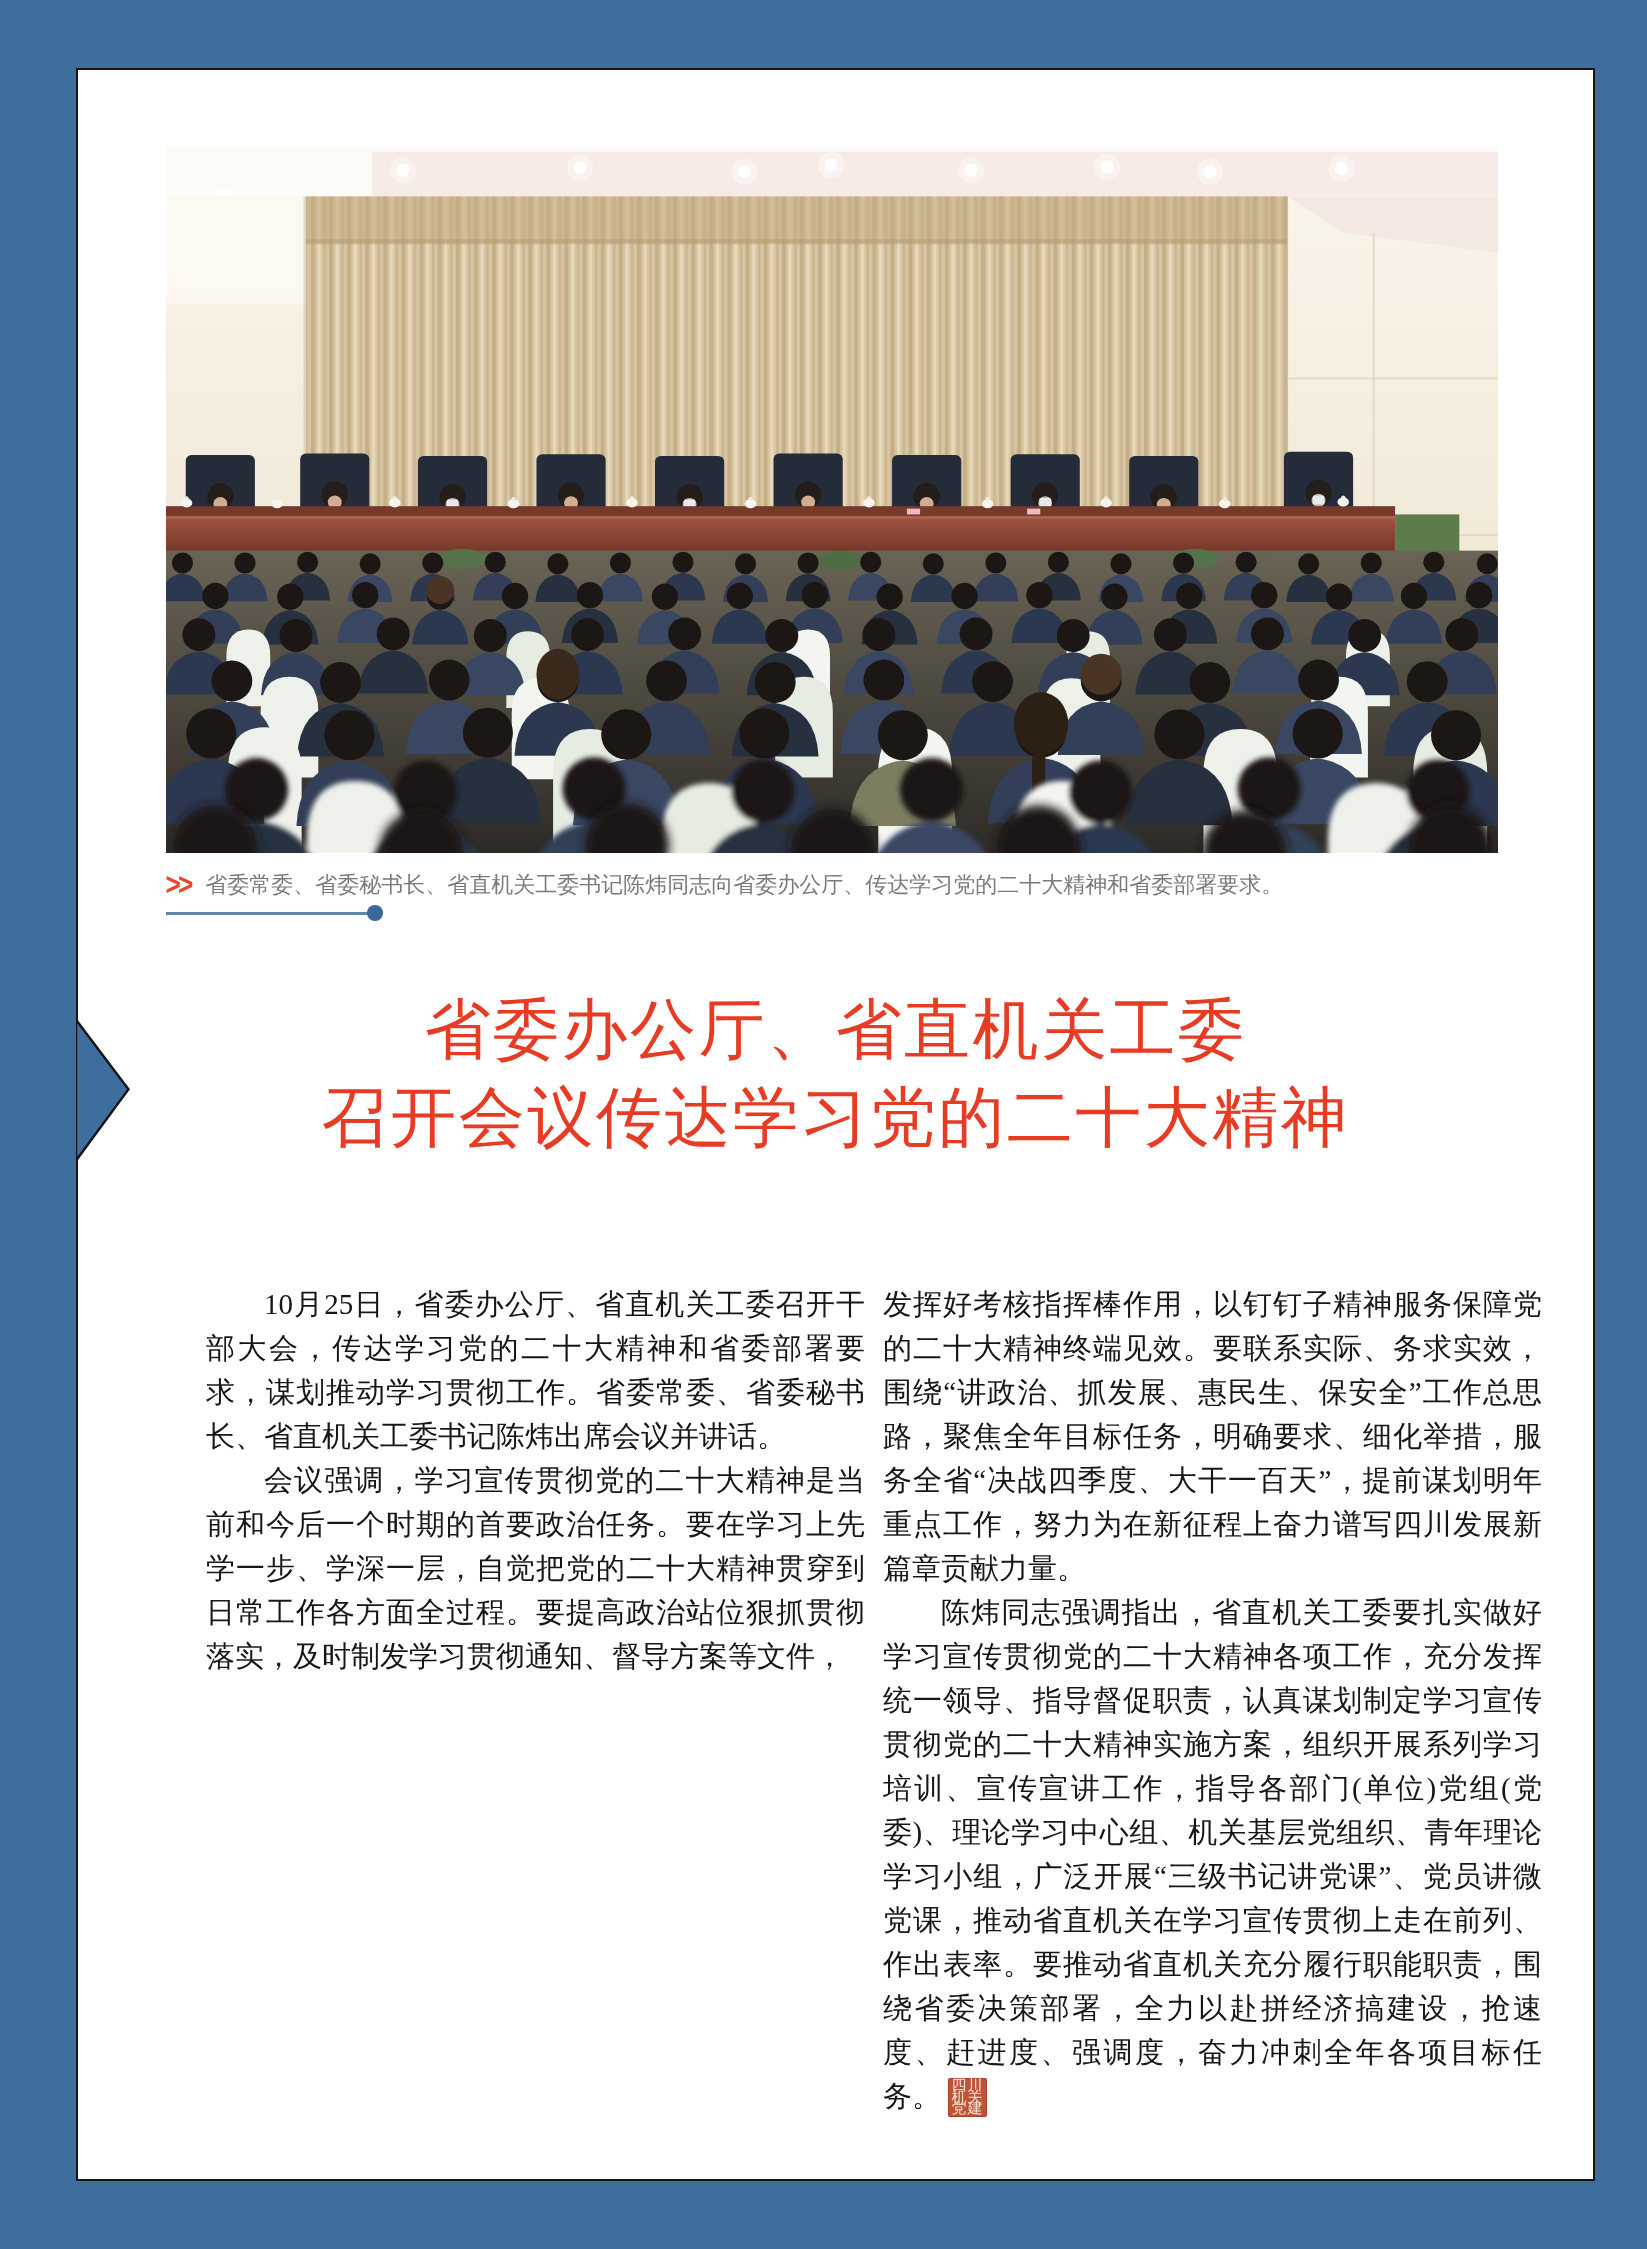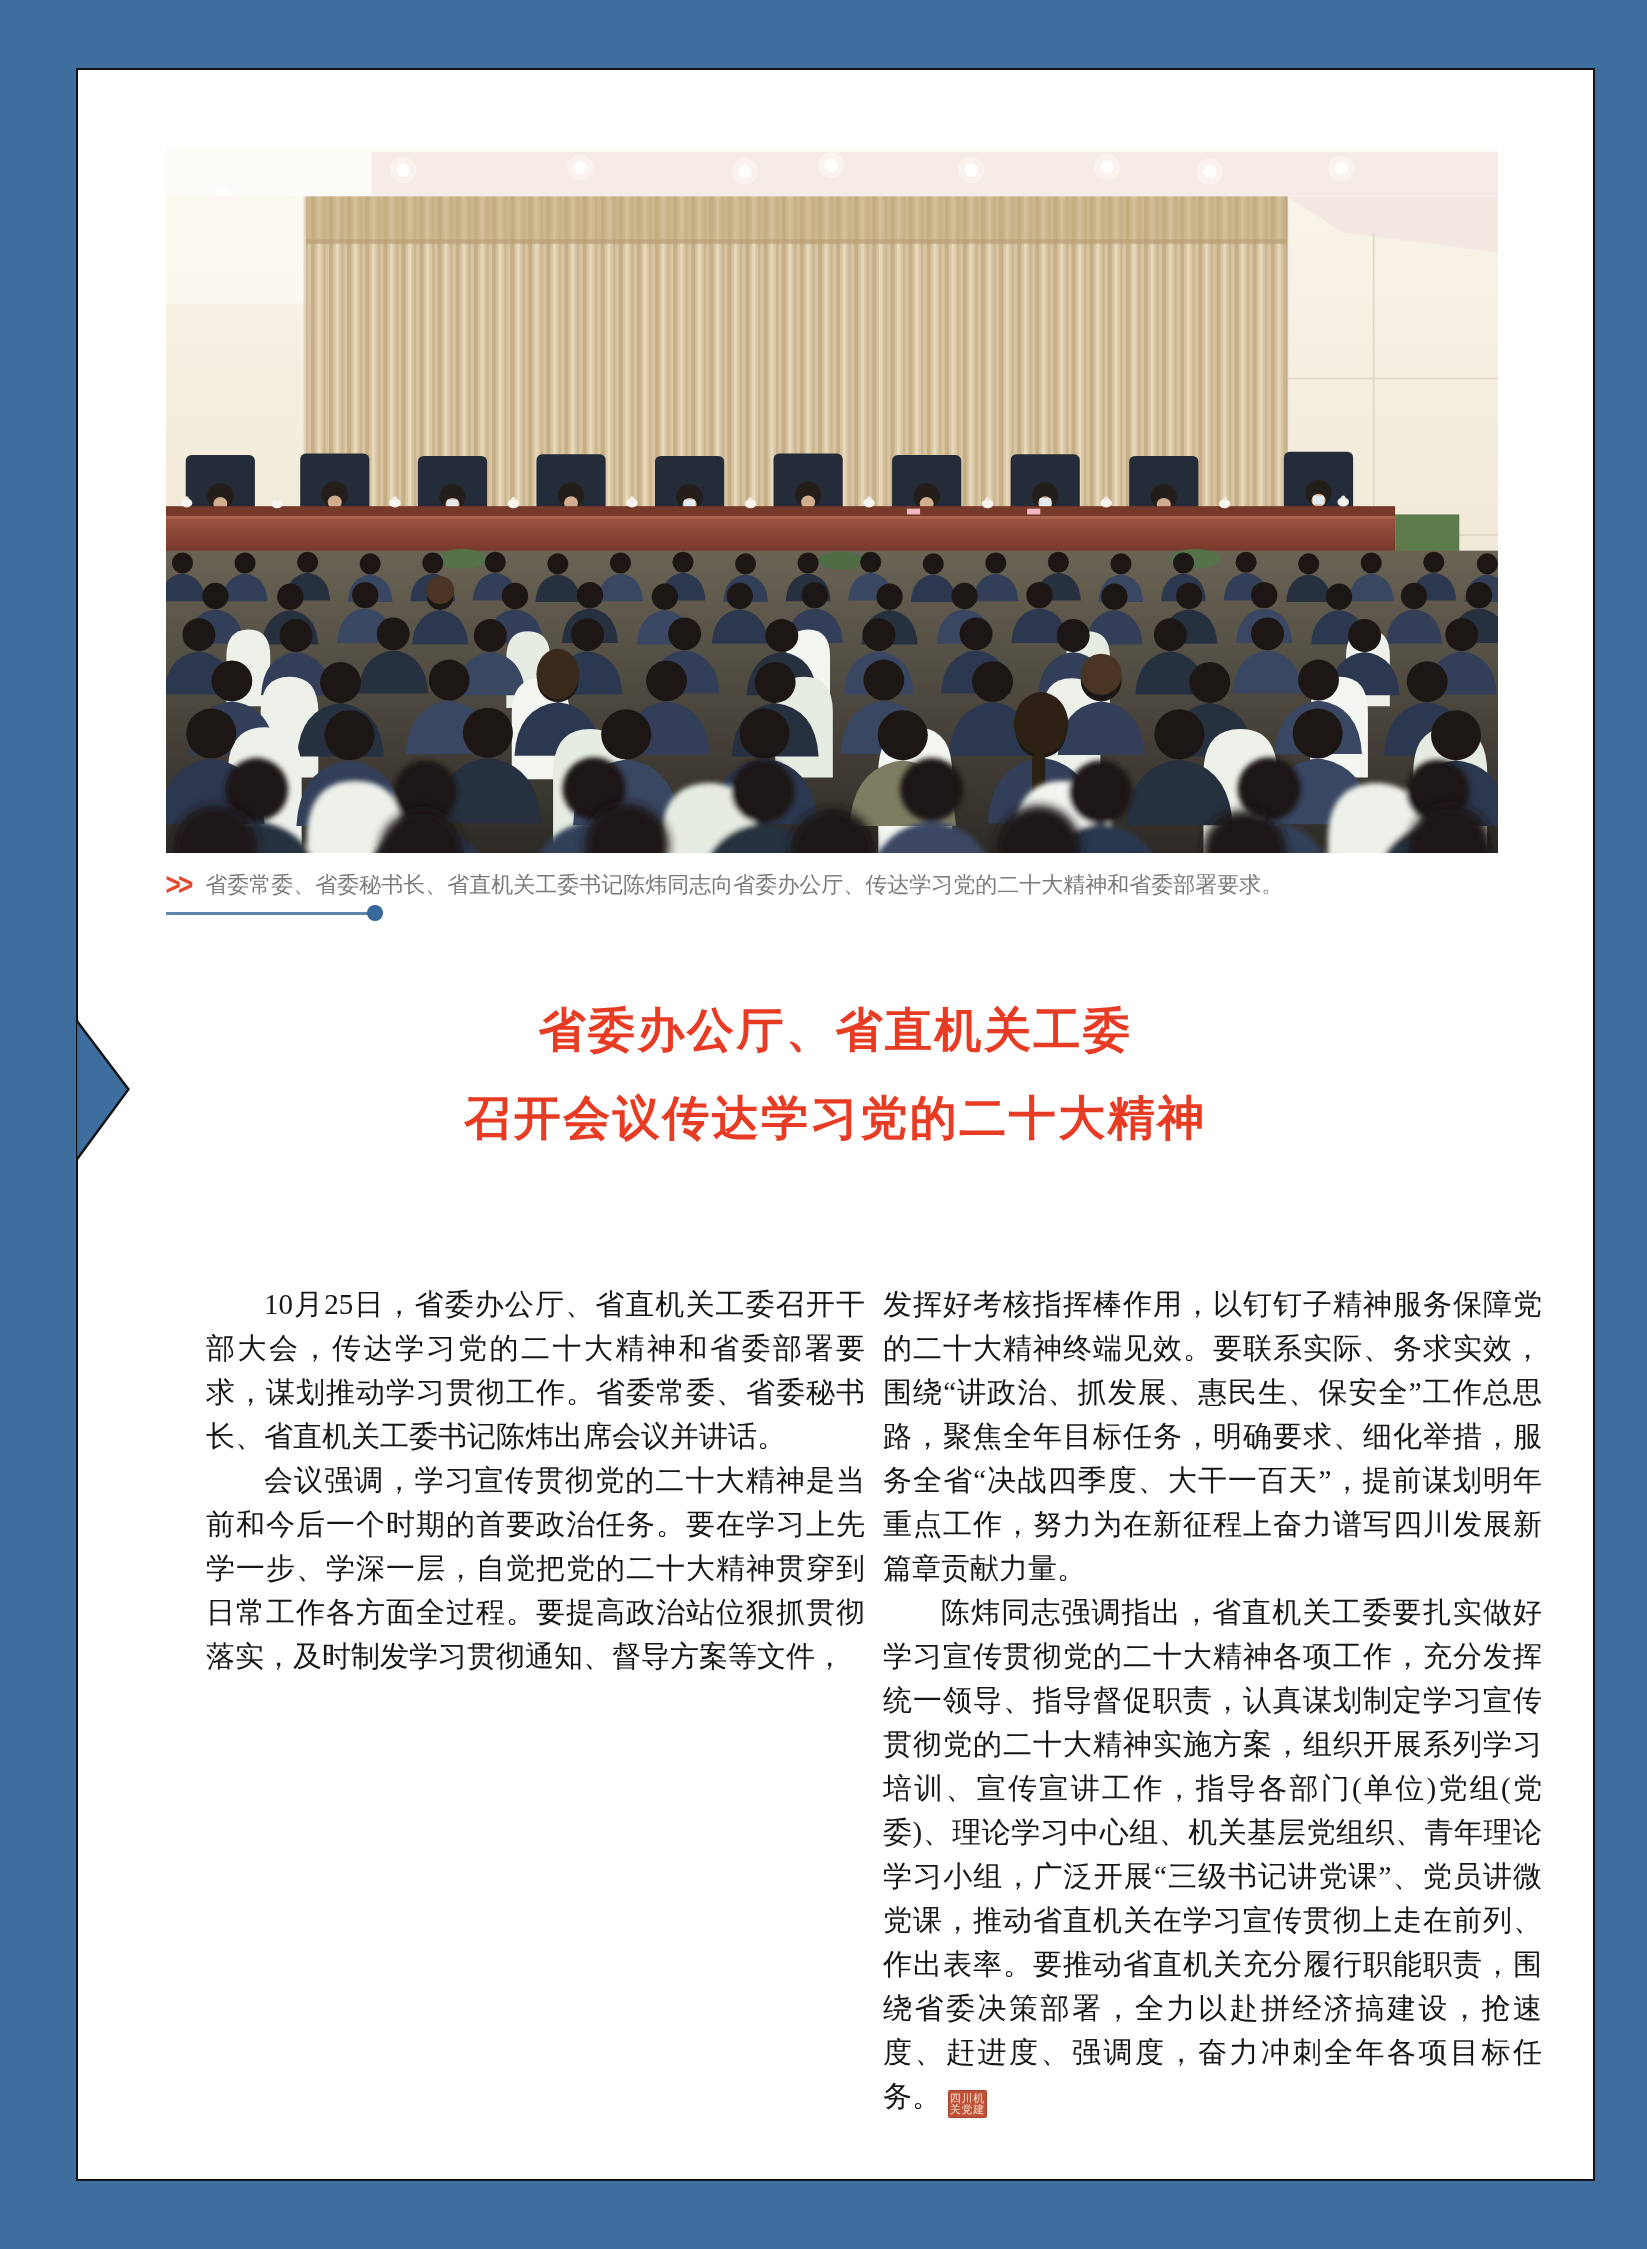--- a/index.html
+++ b/index.html
@@ -30,37 +30,37 @@
   .caption .marker{
     color:#e8472c;font-weight:bold;font-size:25px;
     display:inline-block;transform:scale(1.05,1.25);
     letter-spacing:-2.5px;margin-right:15px;vertical-align:-0.8px;
   }
   .divider{position:absolute;left:88px;top:842px;width:208px;height:3.3px;background:#5e86aa;}
   .divider-dot{position:absolute;left:289px;top:835px;width:15.6px;height:15.6px;border-radius:50%;background:#39689b;}
   
   .title{
     position:absolute;left:0;top:916px;width:100%;text-align:center;
-    color:#e73b24;font-weight:bold;font-size:47px;line-height:88px;letter-spacing:2.5px;
+    color:#e73b24;font-weight:normal;font-size:66px;line-height:88px;letter-spacing:2.5px;
   }
   
   .columns{
     position:absolute;left:88px;top:1212px;width:1341px;
     display:flex;gap:18px;margin-left:40px;
   }
   .col{width:659px;}
   .para{
     margin:0;font-size:29px;line-height:44px;color:#161616;
     text-align:justify;text-indent:2em;letter-spacing:0px;
   }
   .para.cont{text-indent:0;font-family:Liberation Serif, serif;}
   .seal{
     display:inline-block;width:36px;margin-left:6.6px;vertical-align:-7.4px;
     background:#c05238;border:0.8px solid #a8402b;border-radius:1.6px;
-    color:#f5e4d6;font-size:11px;line-height:11.5px;text-align:center;
+    color:#f5e4d6;font-size:15px;line-height:11.5px;text-align:center;
     text-indent:0;letter-spacing:0.8px;padding:1.6px 0.8px;word-break:break-all;
   }
 </style>
 </head>
 <body>
 
 <div class="page">
 
   <div class="photo">
     <svg viewBox="0 0 1618 857" preserveAspectRatio="none">

